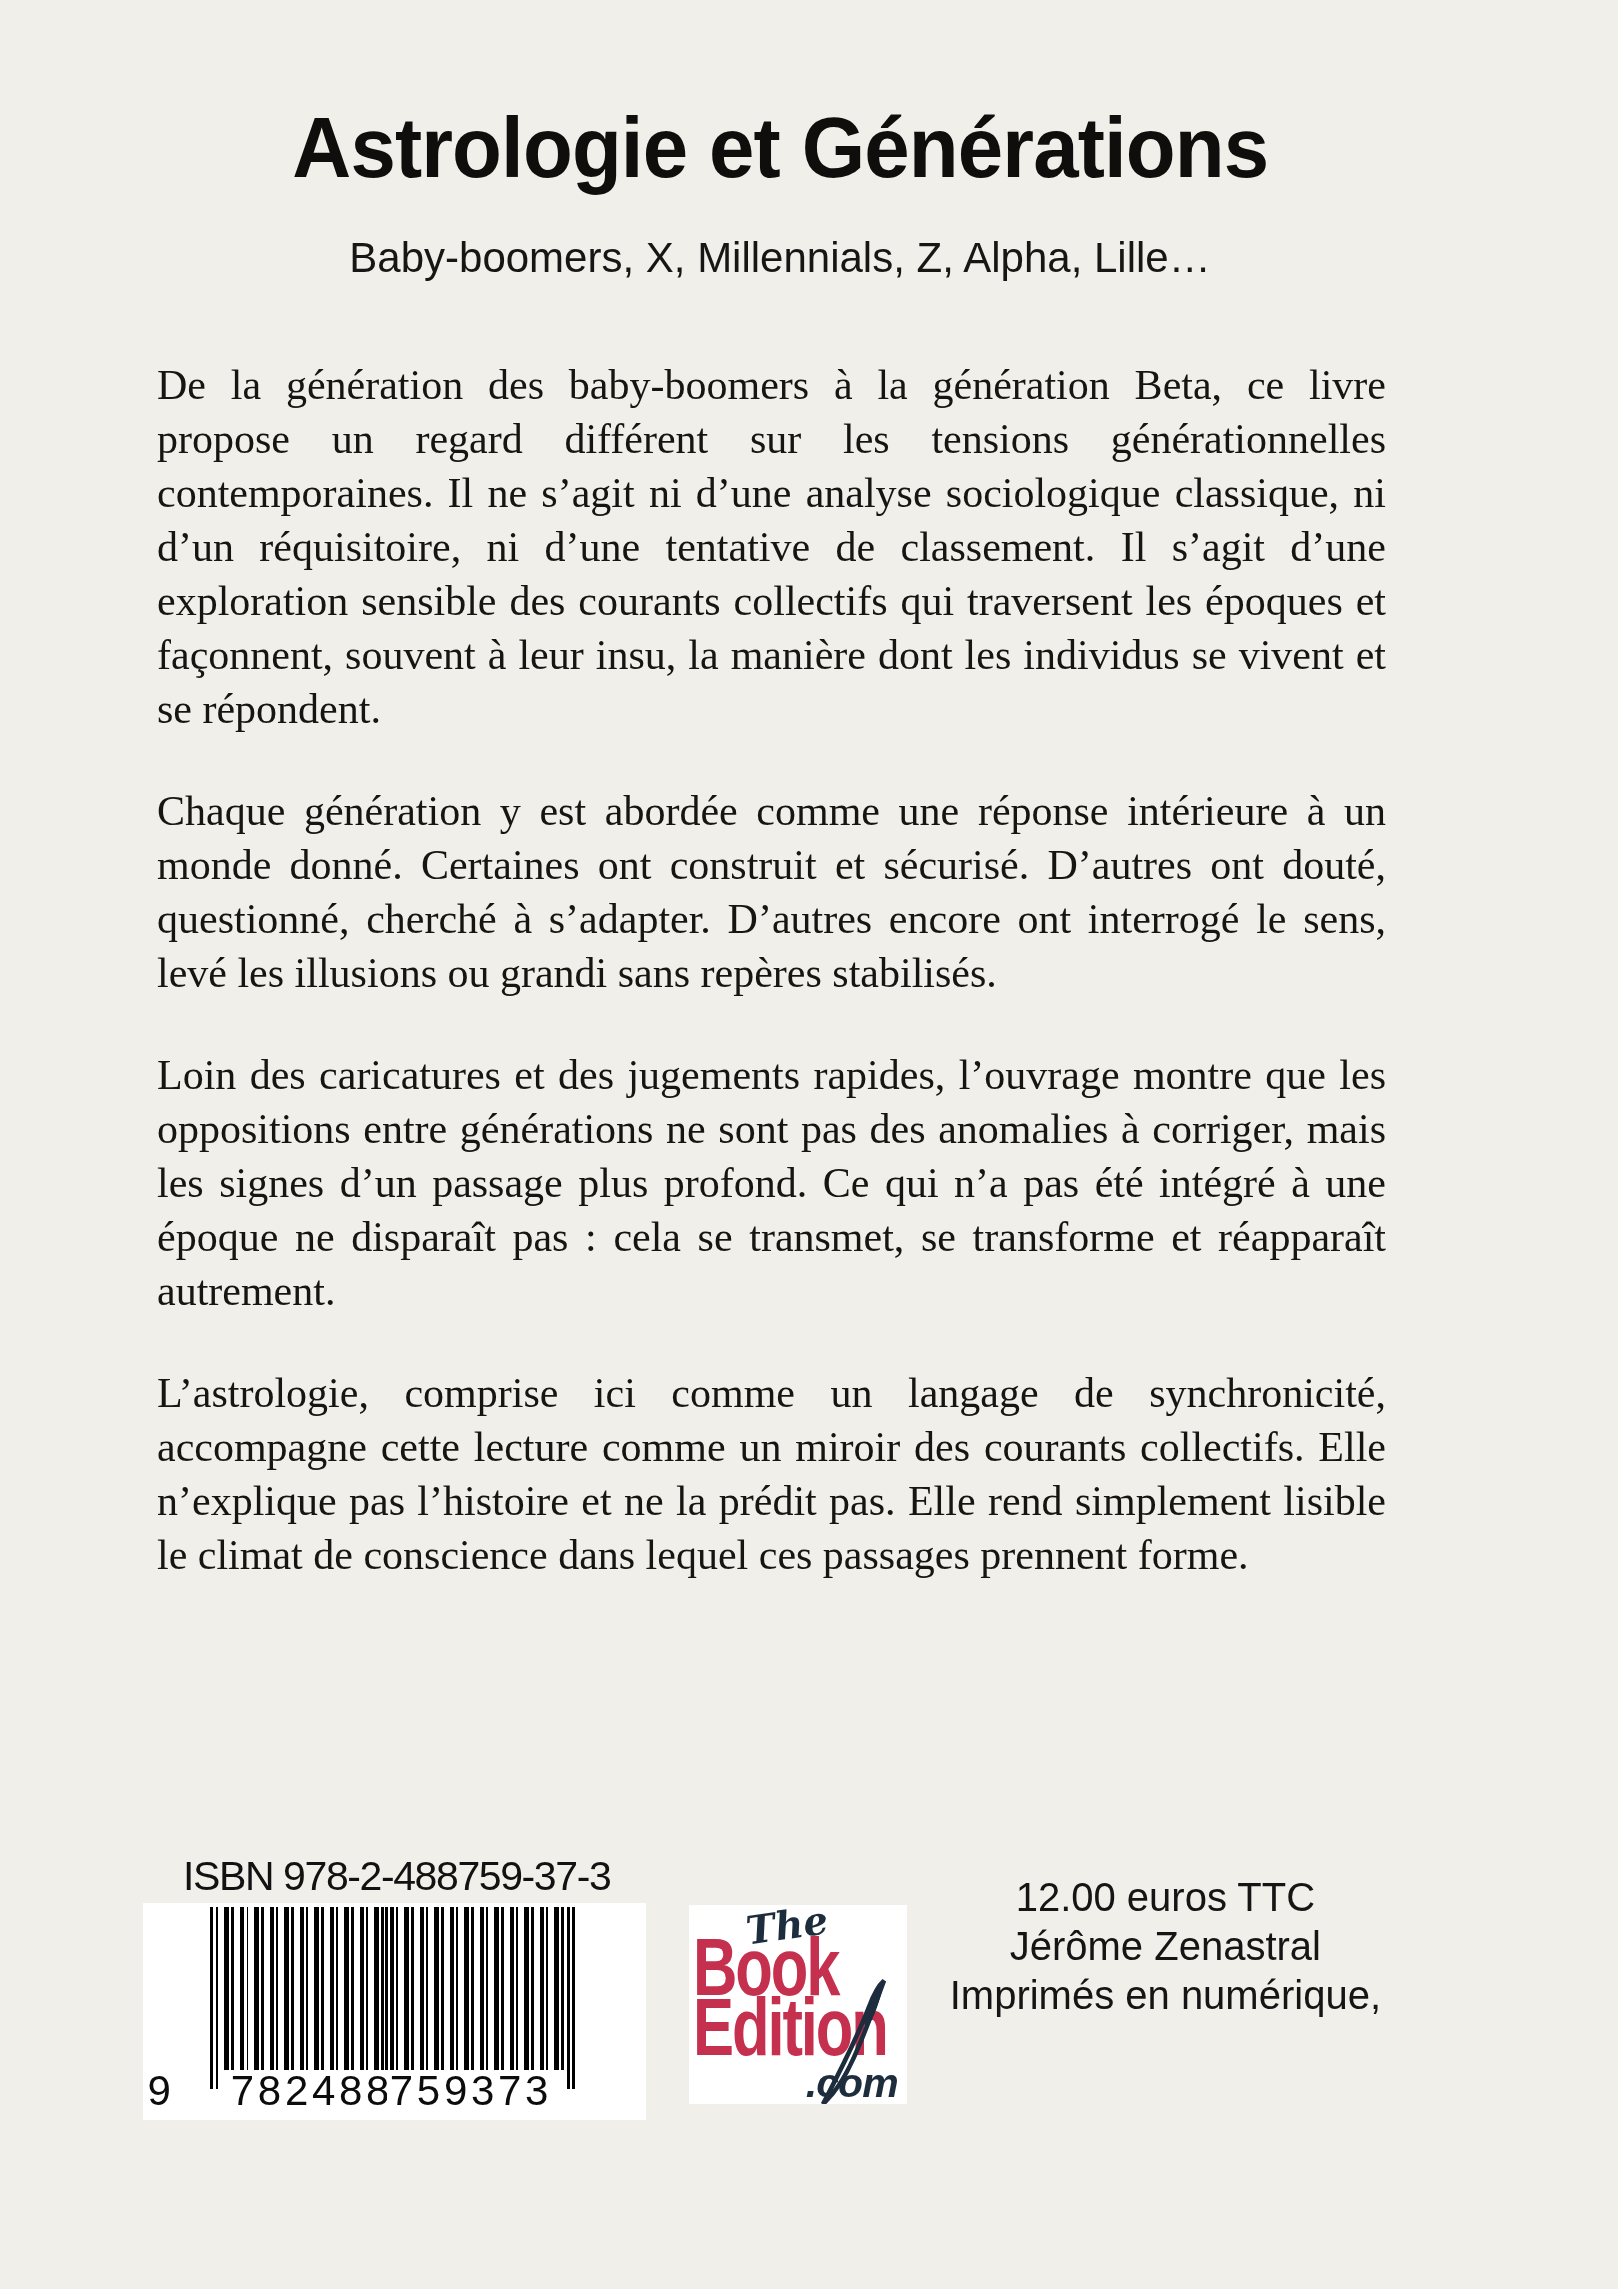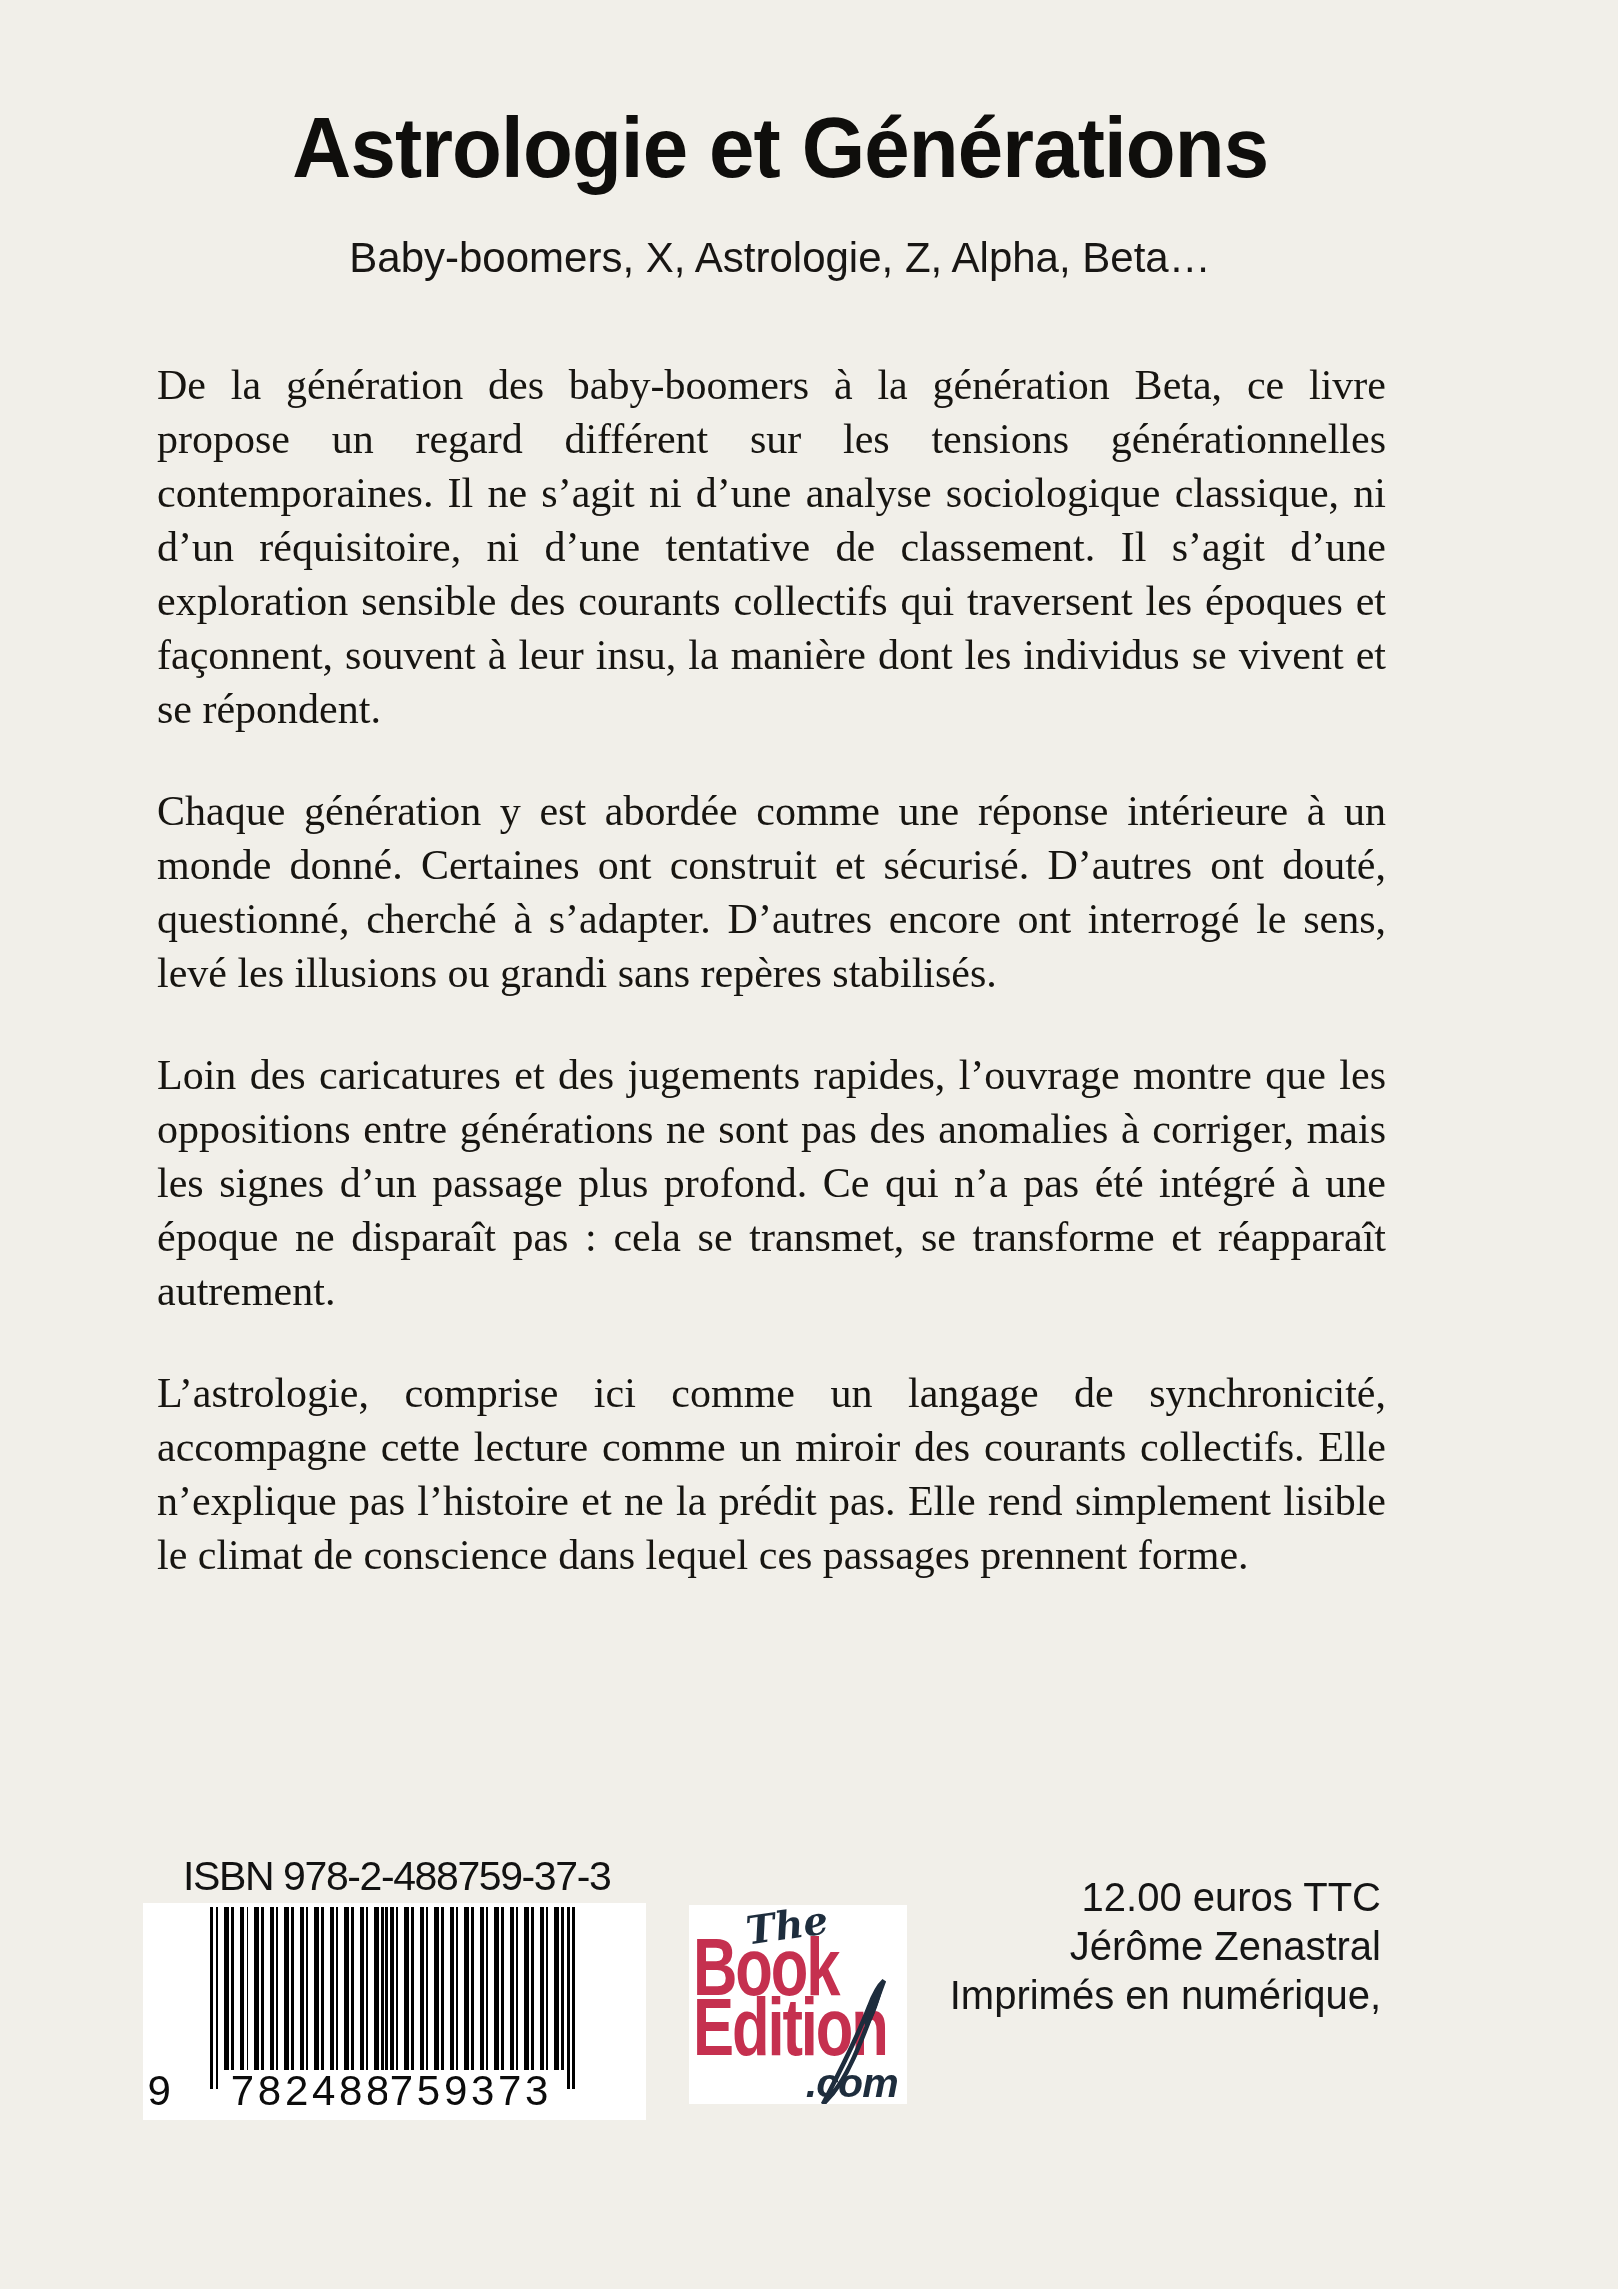--- a/index.html
+++ b/index.html
@@ -129,36 +129,36 @@
     font-style: italic;
   }
   .quill {
     position: absolute; left: 135px; top: 68px;
     transform: rotate(8deg);
   }
 
   
   .colophon {
     position: absolute; right: 238px; top: 1873px;
-    text-align: right;
+    text-align: center;
     font-family: "Liberation Sans", sans-serif;
     font-size: 40px; line-height: 49px;
     color: #151515;
     white-space: nowrap;
     margin-left: 15px;
   }
 </style>
 </head>
 <body>
 
 <div class="title-wrap">
   <span class="title">Astrologie et Générations</span>
 </div>
 <div class="subtitle-wrap">
-  <span class="subtitle">Baby-boomers, X, Astrologie, Z, Alpha, Beta…</span>
+  <span class="subtitle">Baby-boomers, X, Millennials, Z, Alpha, Lille…</span>
 </div>
 
 <div class="synopsis">
   <p>De la génération des baby-boomers à la génération Beta, ce livre propose un regard différent sur les tensions générationnelles contemporaines. Il ne s’agit ni d’une analyse sociologique classique, ni d’un réquisitoire, ni d’une tentative de classement. Il s’agit d’une exploration sensible des courants collectifs qui traversent les époques et façonnent, souvent à leur insu, la manière dont les individus se vivent et se répondent.</p>
   <p>Chaque génération y est abordée comme une réponse intérieure à un monde donné. Certaines ont construit et sécurisé. D’autres ont douté, questionné, cherché à s’adapter. D’autres encore ont interrogé le sens, levé les illusions ou grandi sans repères stabilisés.</p>
   <p>Loin des caricatures et des jugements rapides, l’ouvrage montre que les oppositions entre générations ne sont pas des anomalies à corriger, mais les signes d’un passage plus profond. Ce qui n’a pas été intégré à une époque ne disparaît pas : cela se transmet, se transforme et réapparaît autrement.</p>
   <p>L’astrologie, comprise ici comme un langage de synchronicité, accompagne cette lecture comme un miroir des courants collectifs. Elle n’explique pas l’histoire et ne la prédit pas. Elle rend simplement lisible le climat de conscience dans lequel ces passages prennent forme.</p>
 </div>
 
 <div class="isbn-label">ISBN 978-2-488759-37-3</div>

